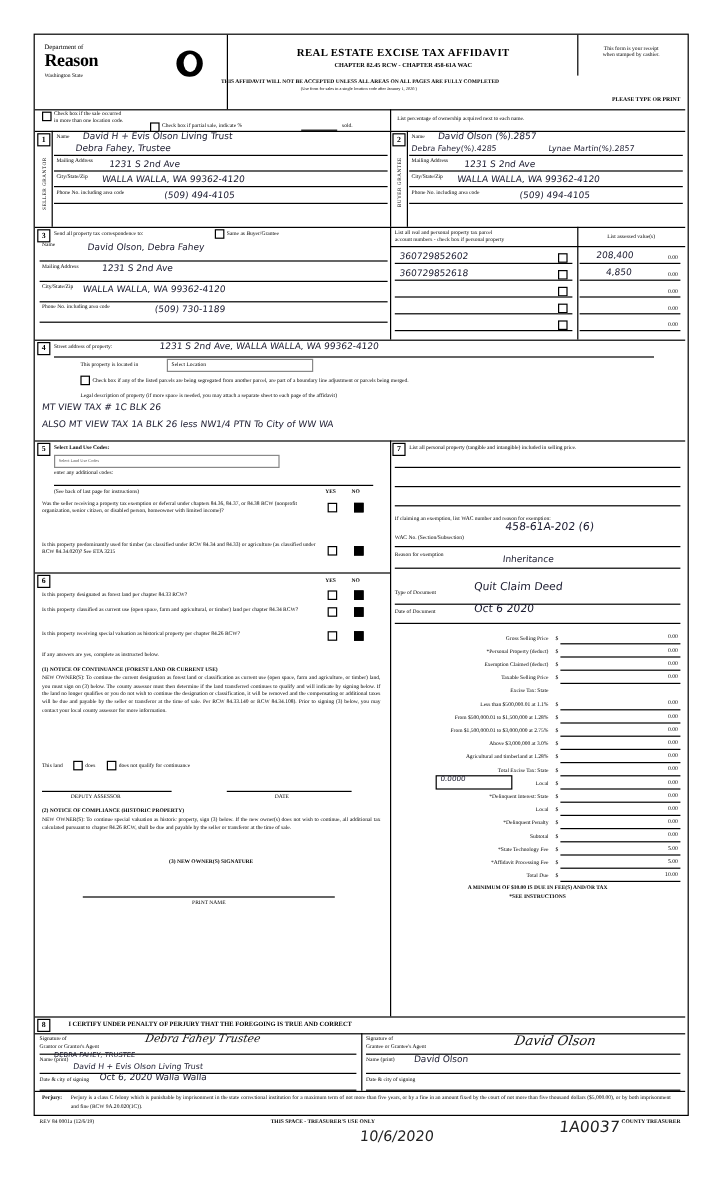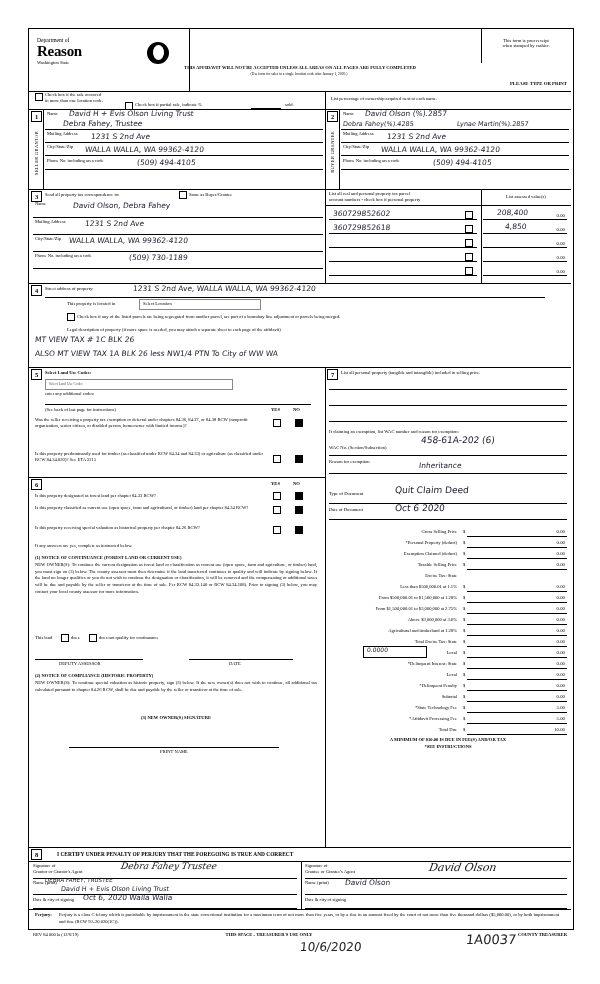--- a/index.html
+++ b/index.html
@@ -41,20 +41,24 @@
       <div class="ln vl" style="left:160px;top:0;height:62px;"></div>
       <div class="ln vl" style="left:452px;top:0;height:34px;"></div>
 
       <div class="abs" style="left:8px;top:8px;">
         <div class="logo-dept">Department of</div>
         <div class="logo-rev">Reason</div>
         <div class="logo-wa">Washington State</div>
       </div>
       <div class="swirl" style="left:118px;top:13px;"></div>
 
+      <div class="abs ctr" style="left:164px;top:10px;width:286px;">
+        <div class="hdrttl">REAL ESTATE EXCISE TAX AFFIDAVIT</div>
+        <div class="sm" style="margin-top:3px;font-weight:bold;">CHAPTER 82.45 RCW - CHAPTER 458-61A WAC</div>
+      </div>
       <div class="abs ctr bold" style="left:26px;top:36px;width:490px;font-size:4.6px;">THIS AFFIDAVIT WILL NOT BE ACCEPTED UNLESS ALL AREAS ON ALL PAGES ARE FULLY COMPLETED</div>
       <div class="abs ctr xtiny" style="left:120px;top:43px;width:300px;">(Use form for sales in a single location code after January 1, 2020.)</div>
 
       <div class="abs ctr" style="left:454px;top:9px;width:86px;font-size:4.6px;">
         <div>This form is your receipt</div>
         <div>when stamped by cashier.</div>
       </div>
       <div class="abs rt bold" style="left:380px;top:52px;width:158px;font-size:4.8px;">PLEASE TYPE OR PRINT</div>
     </div>
 

